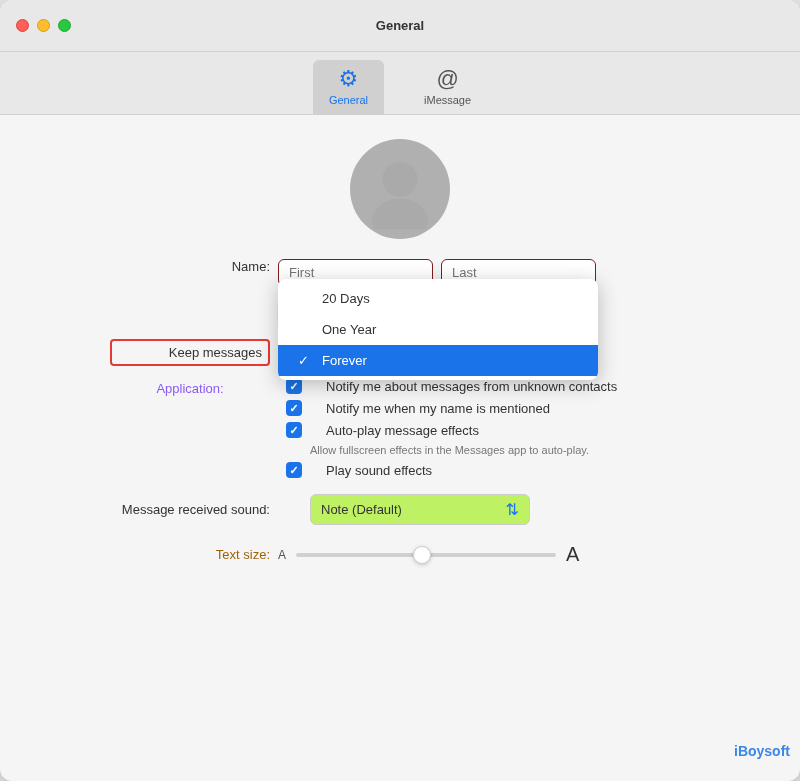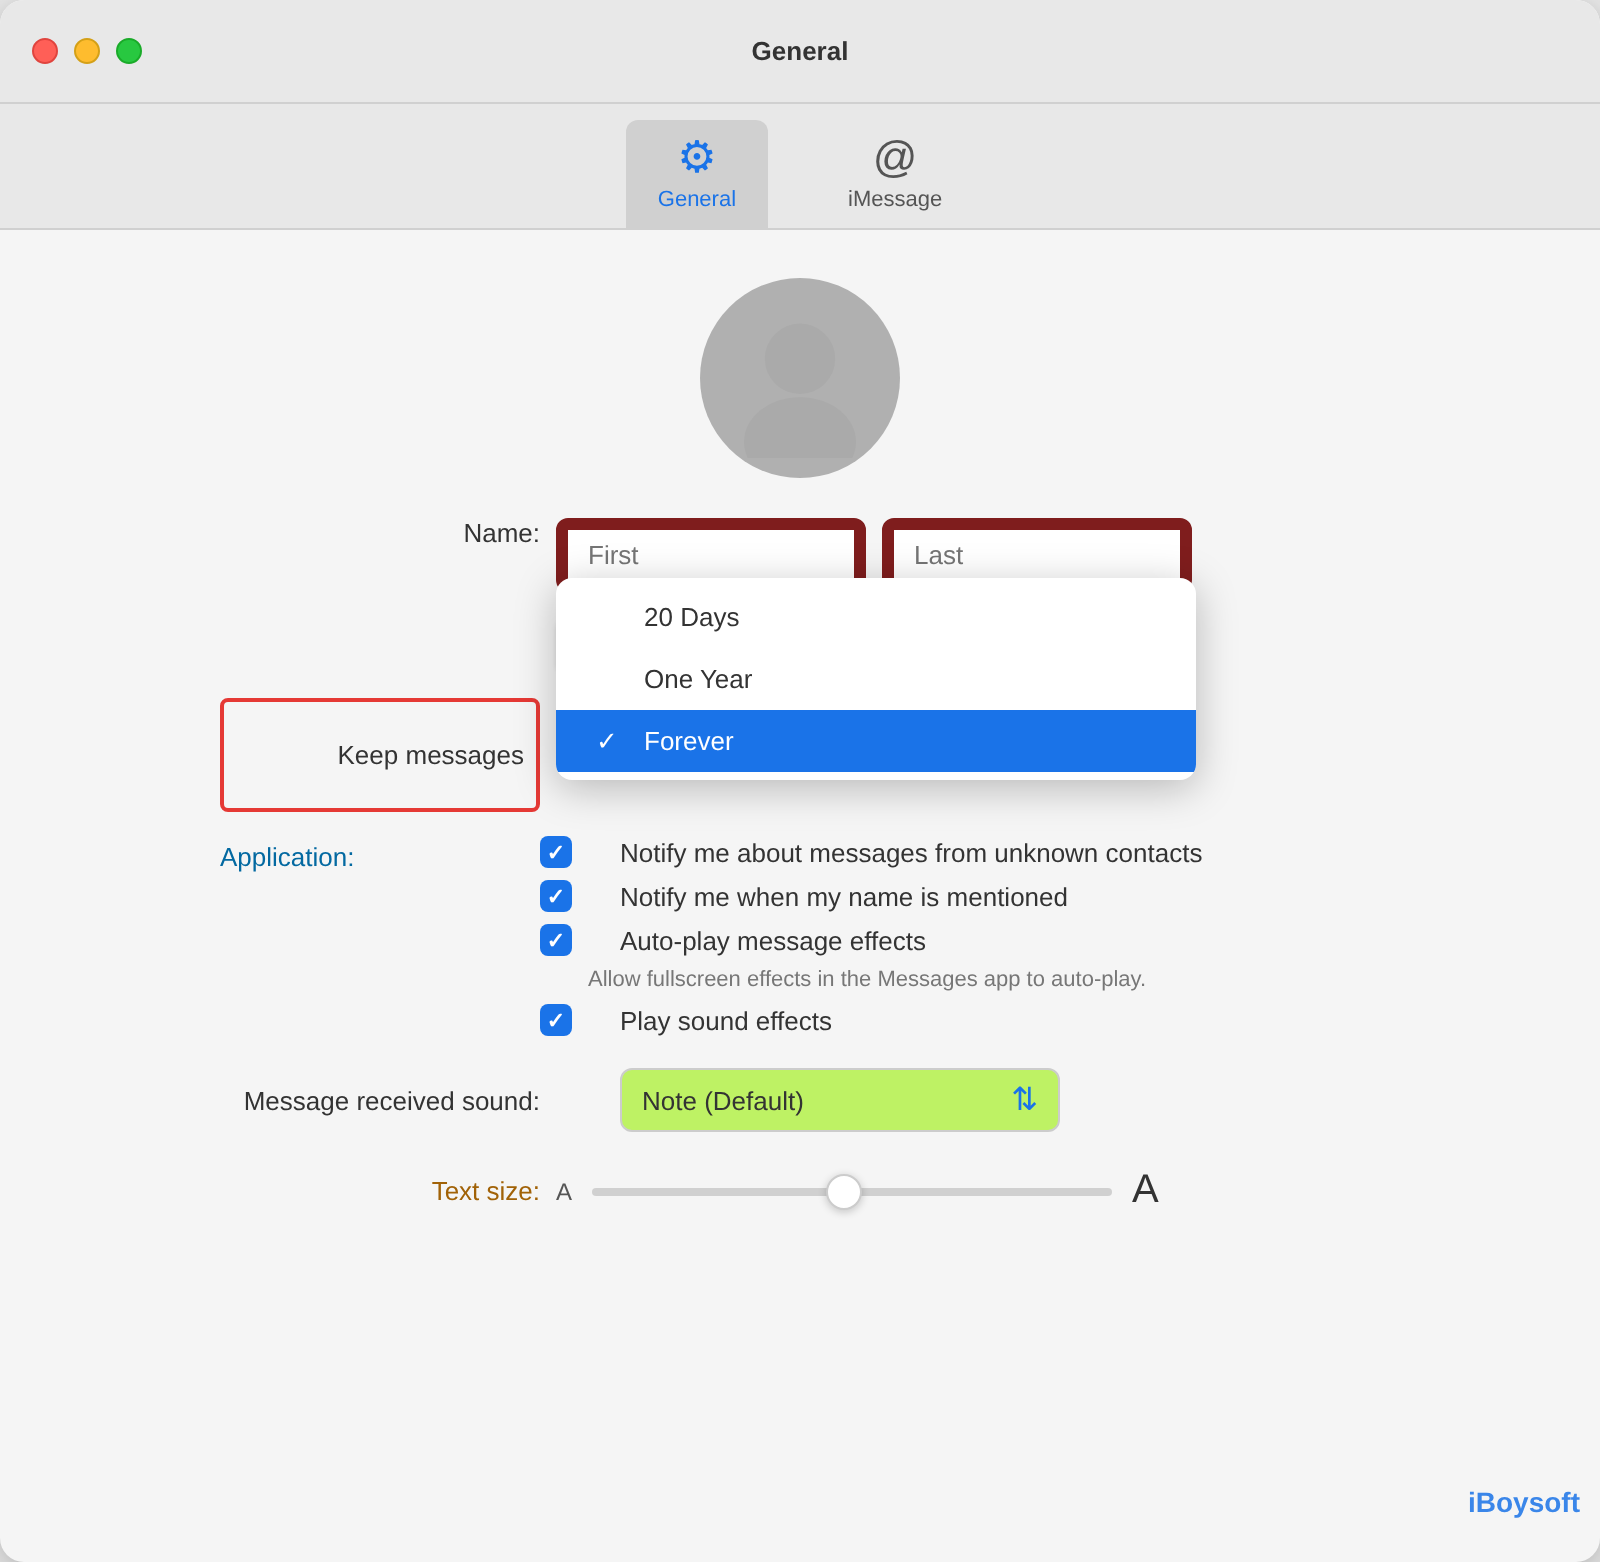--- a/index.html
+++ b/index.html
@@ -153,21 +153,21 @@
       margin-right: 8px;
       flex-shrink: 0;
     }
 
     .name-inputs {
       display: flex;
       gap: 8px;
     }
 
     .name-input {
-      border: 6px solid #7f1d1d;
+      border: 1px solid #7f1d1d;
       border-radius: 6px;
       padding: 5px 10px;
       font-size: 13px;
       color: #aaa;
       background: white;
       width: 155px;
       outline: none;
     }
 
     
@@ -203,21 +203,21 @@
 
     .keep-label {
       font-size: 13px;
       color: #333;
       text-align: right;
       width: 160px;
       margin-right: 8px;
       flex-shrink: 0;
       border: 2px solid #e53935;
       border-radius: 4px;
-      padding: 19px 6px;
+      padding: 4px 6px;
     }
 
     
     .dropdown-popup {
       position: absolute;
       left: 168px;
       top: -60px;
       background: white;
       border-radius: 8px;
       box-shadow: 0 4px 20px rgba(0,0,0,0.25);
@@ -251,24 +251,24 @@
     .app-row {
       display: flex;
       align-items: flex-start;
       width: 100%;
       max-width: 580px;
       margin-bottom: 6px;
     }
 
     .app-label {
       font-size: 13px;
-      color: #0369a1;
-      text-align: left;
+      color: #8b5cf6;
+      text-align: center;
       width: 160px;
-      margin-right: 0;
+      margin-right: 16px;
       flex-shrink: 0;
       padding-top: 3px;
     }
 
     .checkboxes-col {
       display: flex;
       flex-direction: column;
       gap: 6px;
     }
 

